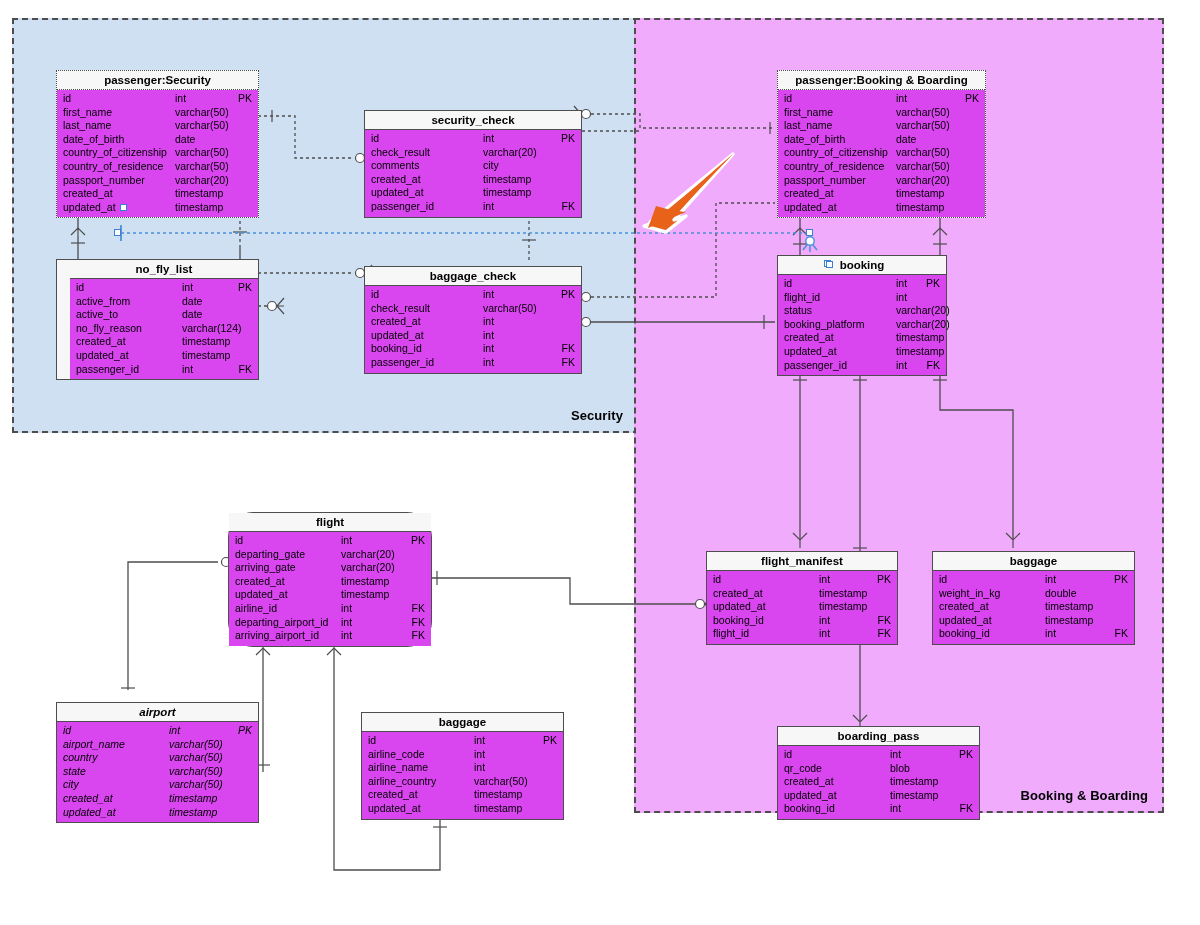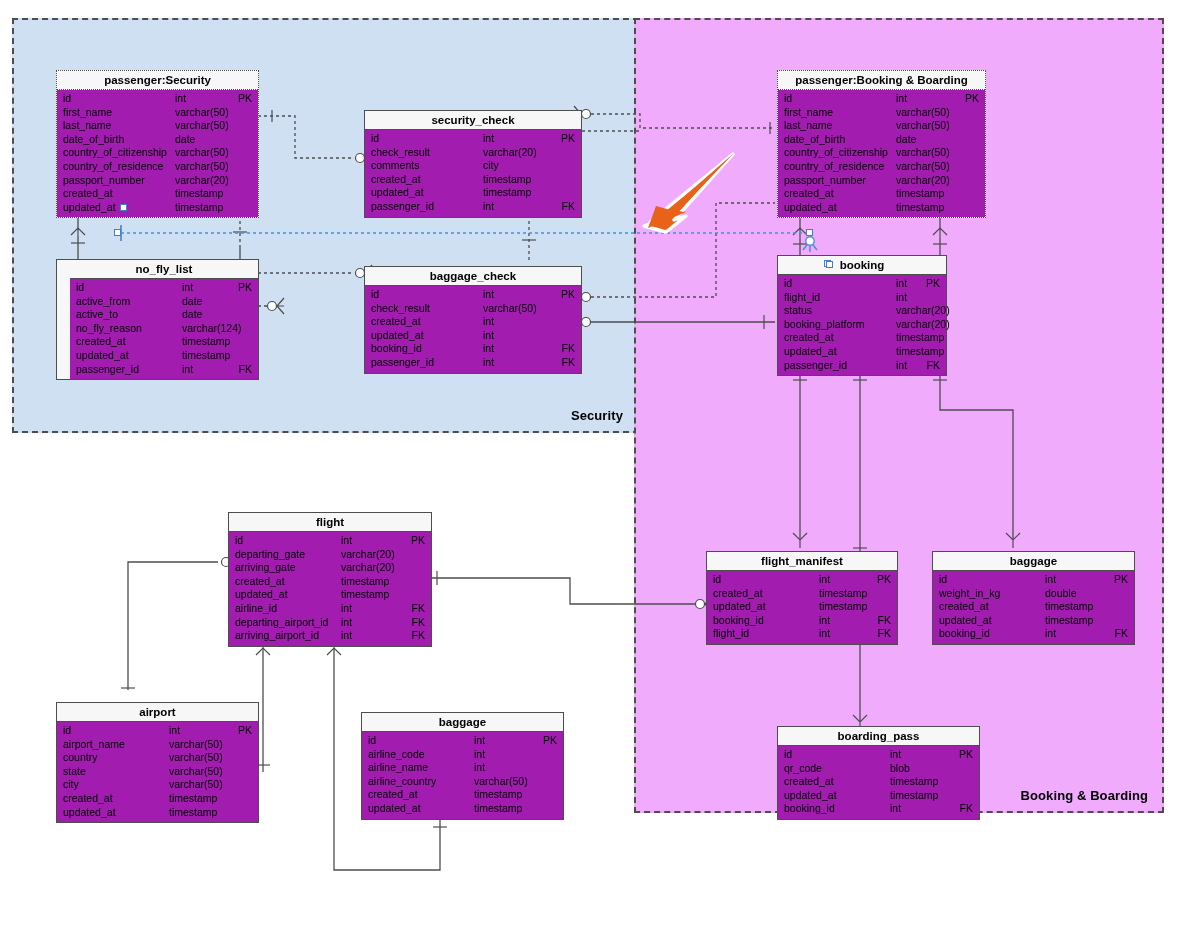--- a/index.html
+++ b/index.html
@@ -44,21 +44,21 @@
     font-size: 11.5px;
     font-weight: bold;
     color: #000;
     border-bottom: 1.2px solid #4d4d4d;
     background: #f7f7f7;
     position: relative;
     white-space: nowrap;
     overflow: hidden;
   }
   .entity.dashed > .entity-title { border-bottom: 1.2px dotted #4d4d4d; }
-  .entity-body { padding: 2px 0 3px 0; background: #a21caf; }
+  .entity-body { padding: 2px 0 3px 0; background: #d946ef; }
   .c-name { position: absolute; left: 6px; }
   .c-type { position: absolute; }
   .c-key  { position: absolute; right: 6px; font-weight: normal; }
   .rowline {
     position: relative;
     height: 13.6px;
     line-height: 13.6px;
     font-size: 10.5px;
     color: #000;
     white-space: nowrap;
@@ -458,21 +458,21 @@
           <span class="c-key"></span>
         </div>
       <div class="rowline">
           <span class="c-name">passenger_id</span>
           <span class="c-type" style="left:118px">int</span>
           <span class="c-key">FK</span>
         </div>
     </div>
   </div>
 
-  <div class="entity" style="left:228px; top:512px; width:204px;">
+  <div class="entity" style="left:228px; top:512px; width:204px;border-radius:25px;">
     <div class="entity-title">flight</div>
     <div class="entity-body">
       <div class="rowline">
           <span class="c-name">id</span>
           <span class="c-type" style="left:112px">int</span>
           <span class="c-key">PK</span>
         </div>
       <div class="rowline">
           <span class="c-name">departing_gate</span>
           <span class="c-type" style="left:112px">varchar(20)</span>
@@ -504,21 +504,21 @@
           <span class="c-key">FK</span>
         </div>
       <div class="rowline">
           <span class="c-name">arriving_airport_id</span>
           <span class="c-type" style="left:112px">int</span>
           <span class="c-key">FK</span>
         </div>
     </div>
   </div>
 
-  <div class="entity" style="left:56px; top:702px; width:203px;">
+  <div class="entity" style="left:56px; top:702px; width:203px;font-style:italic;">
     <div class="entity-title">airport</div>
     <div class="entity-body">
       <div class="rowline">
           <span class="c-name">id</span>
           <span class="c-type" style="left:112px">int</span>
           <span class="c-key">PK</span>
         </div>
       <div class="rowline">
           <span class="c-name">airport_name</span>
           <span class="c-type" style="left:112px">varchar(50)</span>

